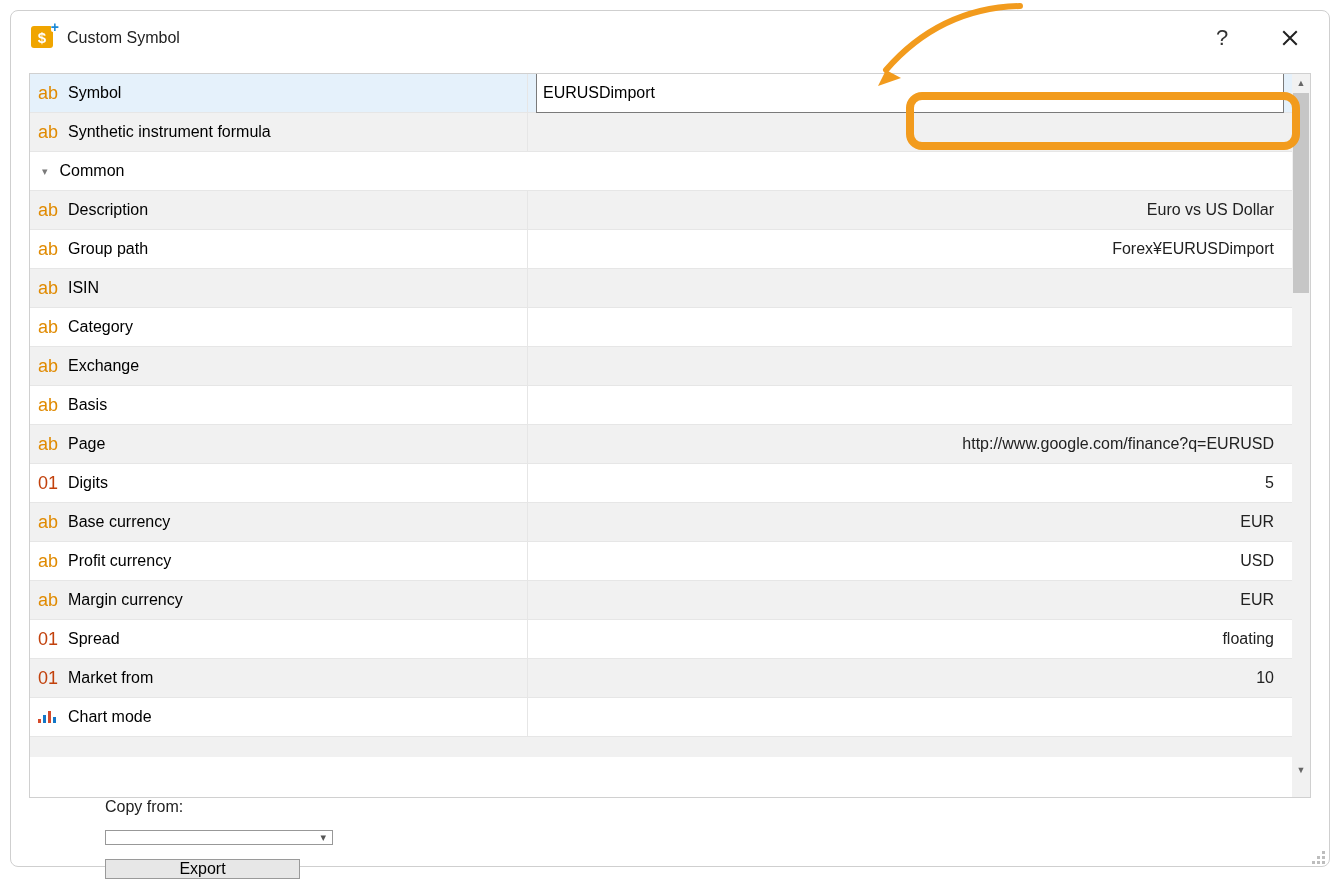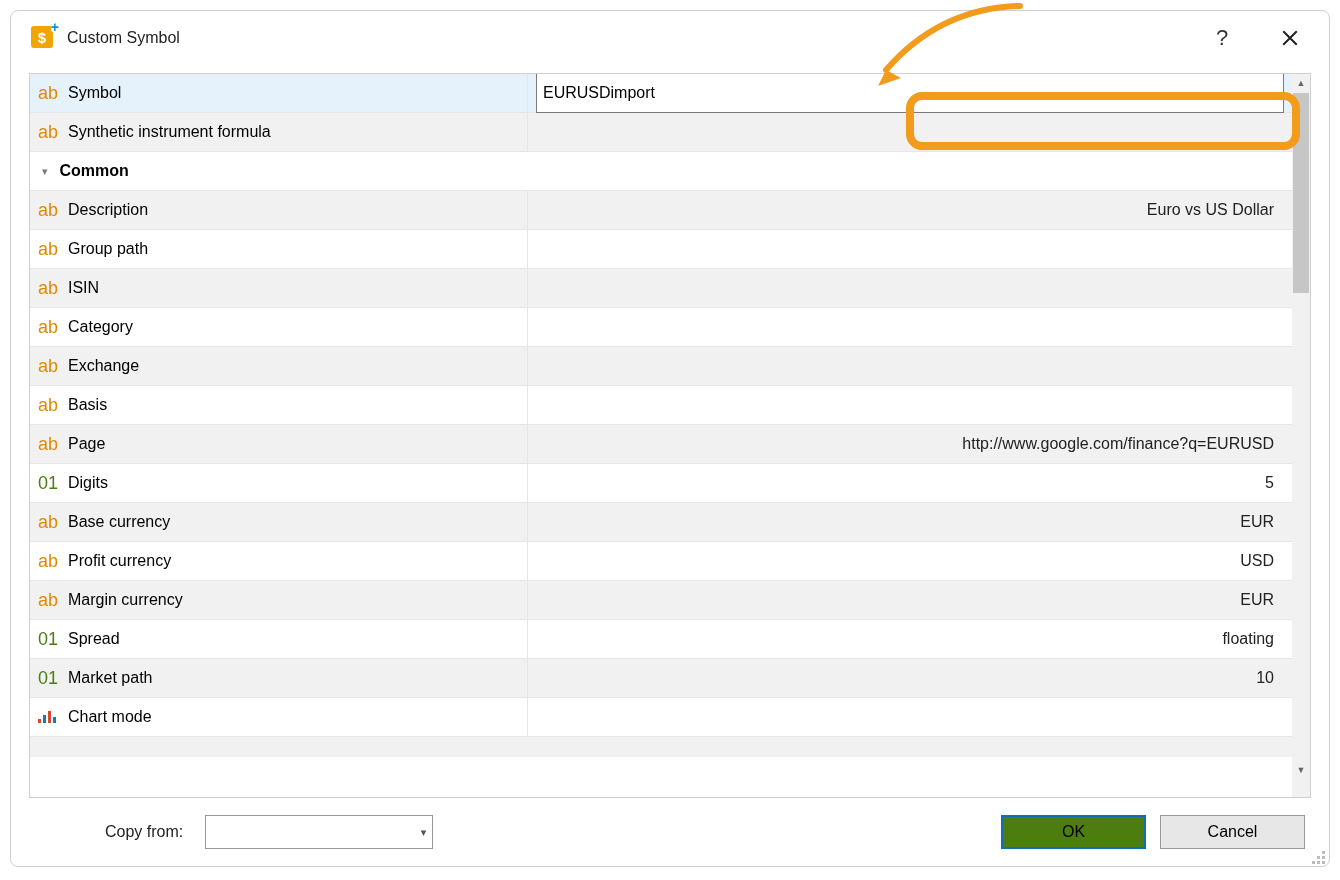--- a/index.html
+++ b/index.html
@@ -80,38 +80,38 @@
   flex: 1;
   display: flex; align-items: center; justify-content: flex-end;
   padding-right: 18px;
   color: #222;
 }
 .type-badge {
   font-size: 18px;
   width: 22px; text-align: left;
 }
 .type-ab { color: #e08a00; }
-.type-01 { color: #4d7c0f; }
+.type-01 { color: #c2410c; }
 .type-chart svg { display:block; }
 .row-odd { background: #f1f1f1; }
 .row-even { background: #ffffff; }
 .row-selected { background: #e5f1fb; }
 .row-selected .col-value { padding-right: 8px; padding-left: 8px; }
 .value-input {
   width: 100%; height: 40px;
   border: 1px solid #7a7a7a;
   padding: 0 6px;
   font: inherit;
   background: #fff;
   text-align: left;
 }
 .section-row { background: #fff; }
 .section-row .col-label { width: 100%; border-right: none; }
 .section-row .chev { color:#7a7a7a; font-size: 11px; margin-left:4px; margin-right:4px;}
-.section-row .sect-label { font-weight: 700; }
+.section-row .sect-label { font-weight: 400; }
 
 .scrollbar-v {
   position:absolute; right:0; top:0; bottom:18px; width:18px;
   background: #f1f1f1;
   display:flex; flex-direction:column; align-items:center; justify-content:flex-start;
 }
 .scroll-arrow { width:18px; height:18px; display:flex;align-items:center;justify-content:center; color:#666; font-size:9px;}
 .scroll-thumb { width:16px; height:200px; background:#c6c6c6; margin-top:1px;}
 .scrollbar-v .scroll-arrow.down { margin-top:auto; }
 .corner-grip{position:absolute;right:0;bottom:0;width:18px;height:18px;background:#f1f1f1;}
@@ -123,23 +123,24 @@
   pointer-events:none;
 }
 
 .arrow-annot{
   position:absolute;
   pointer-events:none;
 }
 
 .bottom-bar{
   height: 68px;
-  display:flex; align-items:center;
+  display:flex; align-items:flex-start;
   padding: 0 24px 0 94px;
   gap: 14px;
+  flex-direction: column;
 }
 .copy-label{ color:#222; margin-right: 8px; }
 .combo{
   width: 228px; height: 34px;
   border:1px solid #989898;
   display:flex; align-items:center; justify-content:flex-end;
   padding-right:6px;
   background:#fff;
 }
 .combo .chev-d{ color:#555; font-size:11px;}
@@ -216,20 +217,21 @@
             <span>Description</span>
             </div>
           <div class="col-value">Euro vs US Dollar</div>
         </div>
 
         <div class="prop-row row-even">
           <div class="col-label">
               <span class="type-badge type-ab">ab</span>
             <span>Group path</span>
             </div>
+          <div class="col-value">Forex¥EURUSDimport</div>
         </div>
 
         <div class="prop-row row-odd">
           <div class="col-label">
               <span class="type-badge type-ab">ab</span>
             <span>ISIN</span>
             </div>
           <div class="col-value"></div>
         </div>
 
@@ -301,21 +303,21 @@
           <div class="col-label">
               <span class="type-badge type-01">01</span>
             <span>Spread</span>
             </div>
           <div class="col-value">floating</div>
         </div>
 
         <div class="prop-row row-odd">
           <div class="col-label">
               <span class="type-badge type-01">01</span>
-            <span>Market path</span>
+            <span>Market from</span>
             </div>
           <div class="col-value">10</div>
         </div>
 
         <div class="prop-row row-even">
           <div class="col-label">
             <span class="type-badge type-chart">
               <svg width="18" height="16" viewBox="0 0 18 16">
                 <rect x="0" y="10" width="3" height="4" fill="#d64a2a"></rect>
                 <rect x="5" y="6" width="3" height="8" fill="#1477c7"></rect>
@@ -340,20 +342,21 @@
       </div>
       <div class="corner-grip"></div>
     </div>
   </div>
 
   <div class="bottom-bar">
     <span class="copy-label">Copy from:</span>
     <div class="combo">
       <span class="chev-d">▾</span>
     </div>
+    <button class="btn export">Export</button>
     <button class="btn ok">OK</button>
     <button class="btn cancel">Cancel</button>
   </div>
 
   <div class="resize-grip">
     <span style="right:2px;bottom:2px;"></span>
     <span style="right:7px;bottom:2px;"></span>
     <span style="right:12px;bottom:2px;"></span>
     <span style="right:2px;bottom:7px;"></span>
     <span style="right:7px;bottom:7px;"></span>

